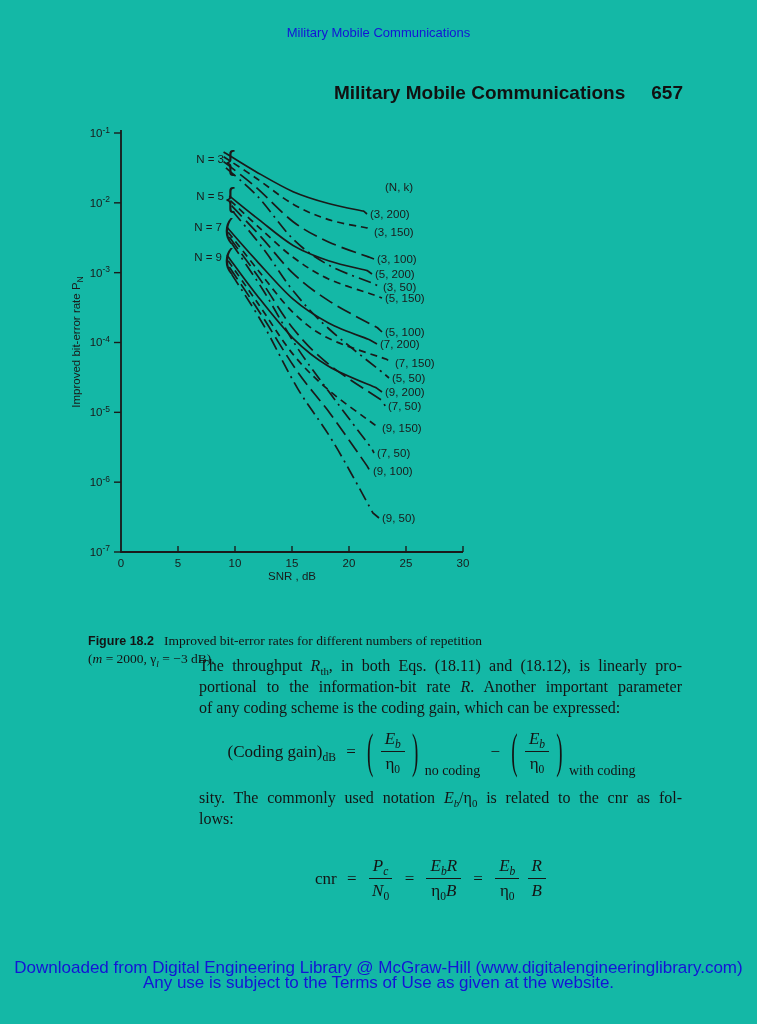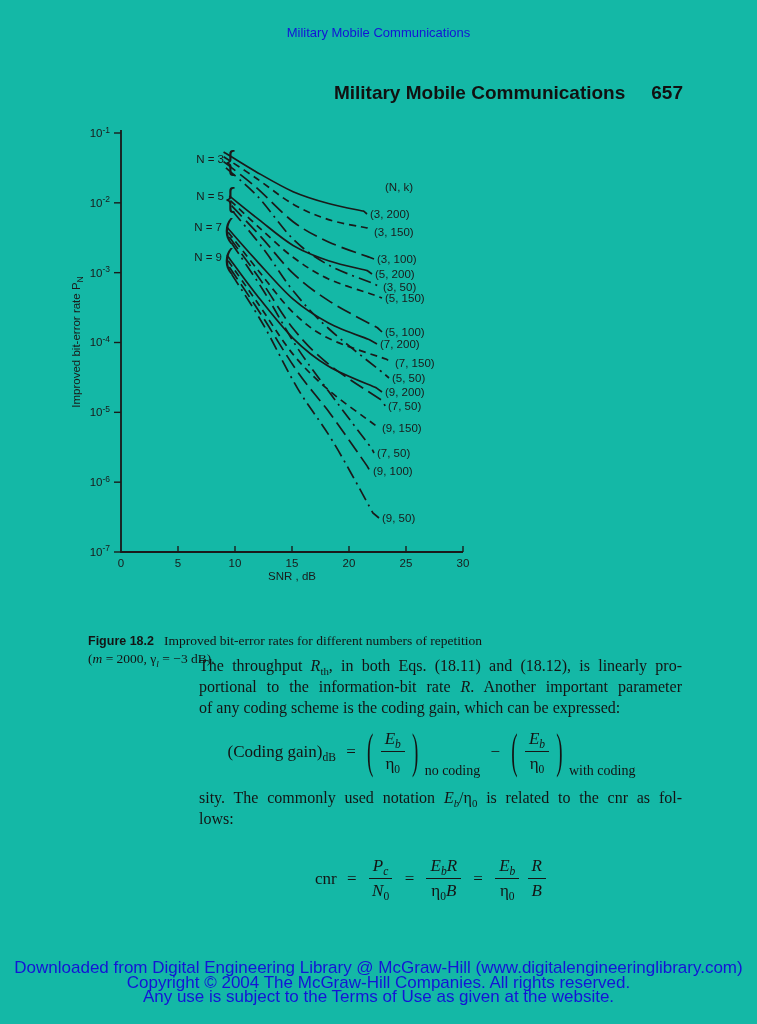--- a/index.html
+++ b/index.html
@@ -177,17 +177,16 @@
       <span class="den"><span>η</span><sub class="sub">0</sub></span>
     </span>
     <span class="frac">
       <span class="num"><span class="i">R</span></span>
       <span class="den"><span class="i">B</span></span>
     </span>
   </div>
 
   <div class="footer">
     <div>Downloaded from Digital Engineering Library @ McGraw-Hill (www.digitalengineeringlibrary.com)</div>
-    <div>Copyright © 2004 The McGraw-Hill Companies. All rights reserved.</div>
     <div>Any use is subject to the Terms of Use as given at the website.</div>
   </div>
 
 </div>
 
 </body></html>

